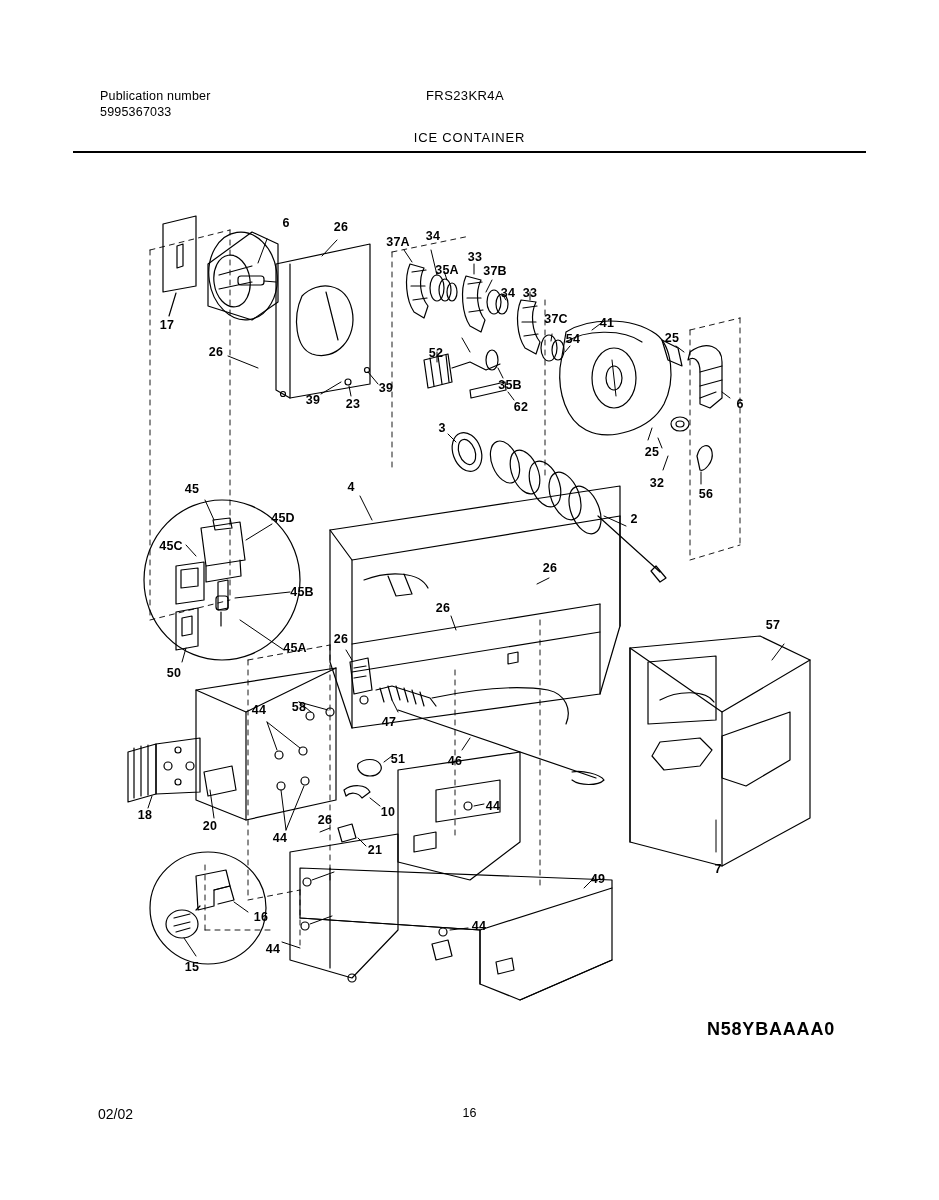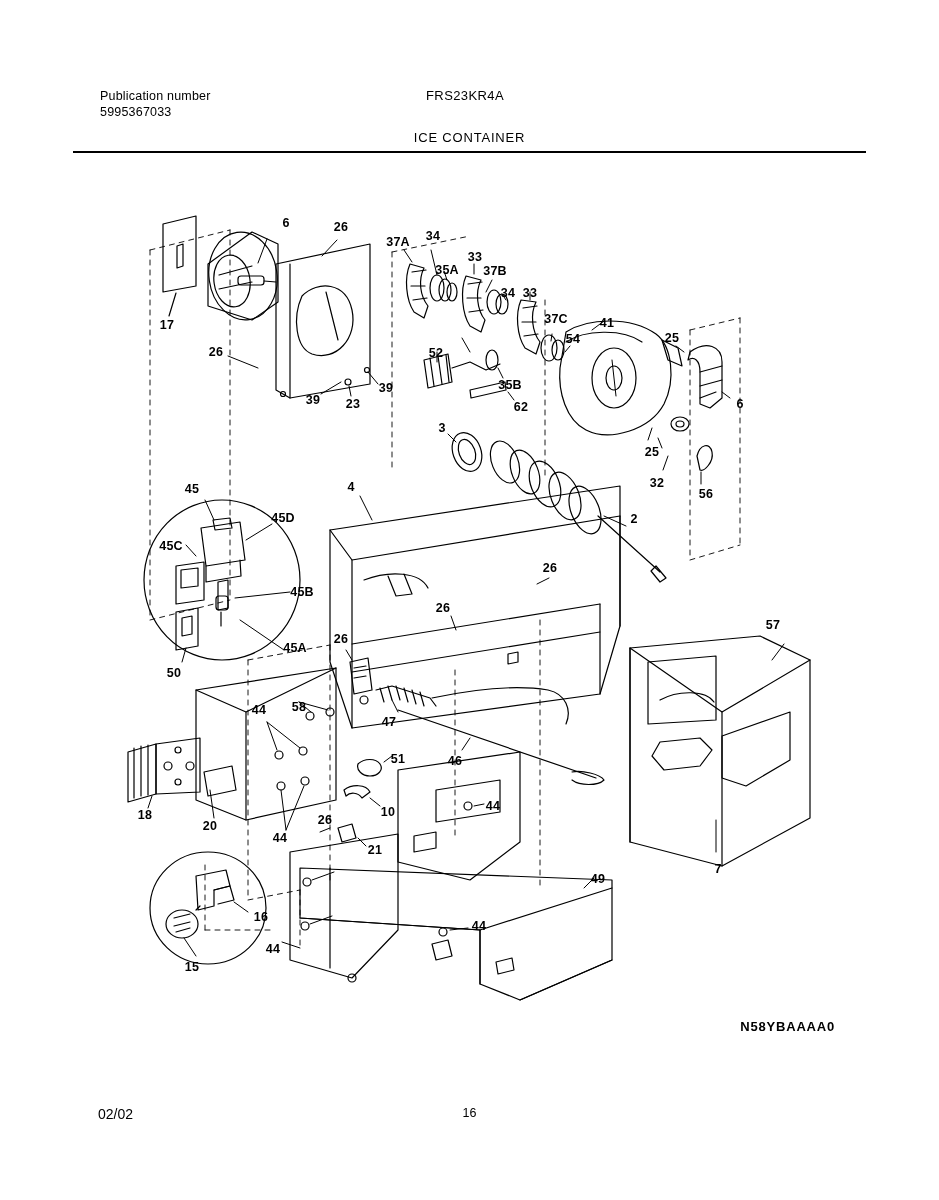--- a/index.html
+++ b/index.html
@@ -64,21 +64,21 @@
     left: 0;
     right: 0;
     top: 1106px;
     text-align: center;
     font-size: 12.5px;
   }
   .drawing-code {
     position: absolute;
     right: 104px;
     top: 1019px;
-    font-size: 13px;
+    font-size: 18px;
     font-weight: bold;
     letter-spacing: 0.8px;
   }
   
   .diagram {
     position: absolute;
     left: 0;
     top: 0;
     width: 939px;
     height: 1200px;

